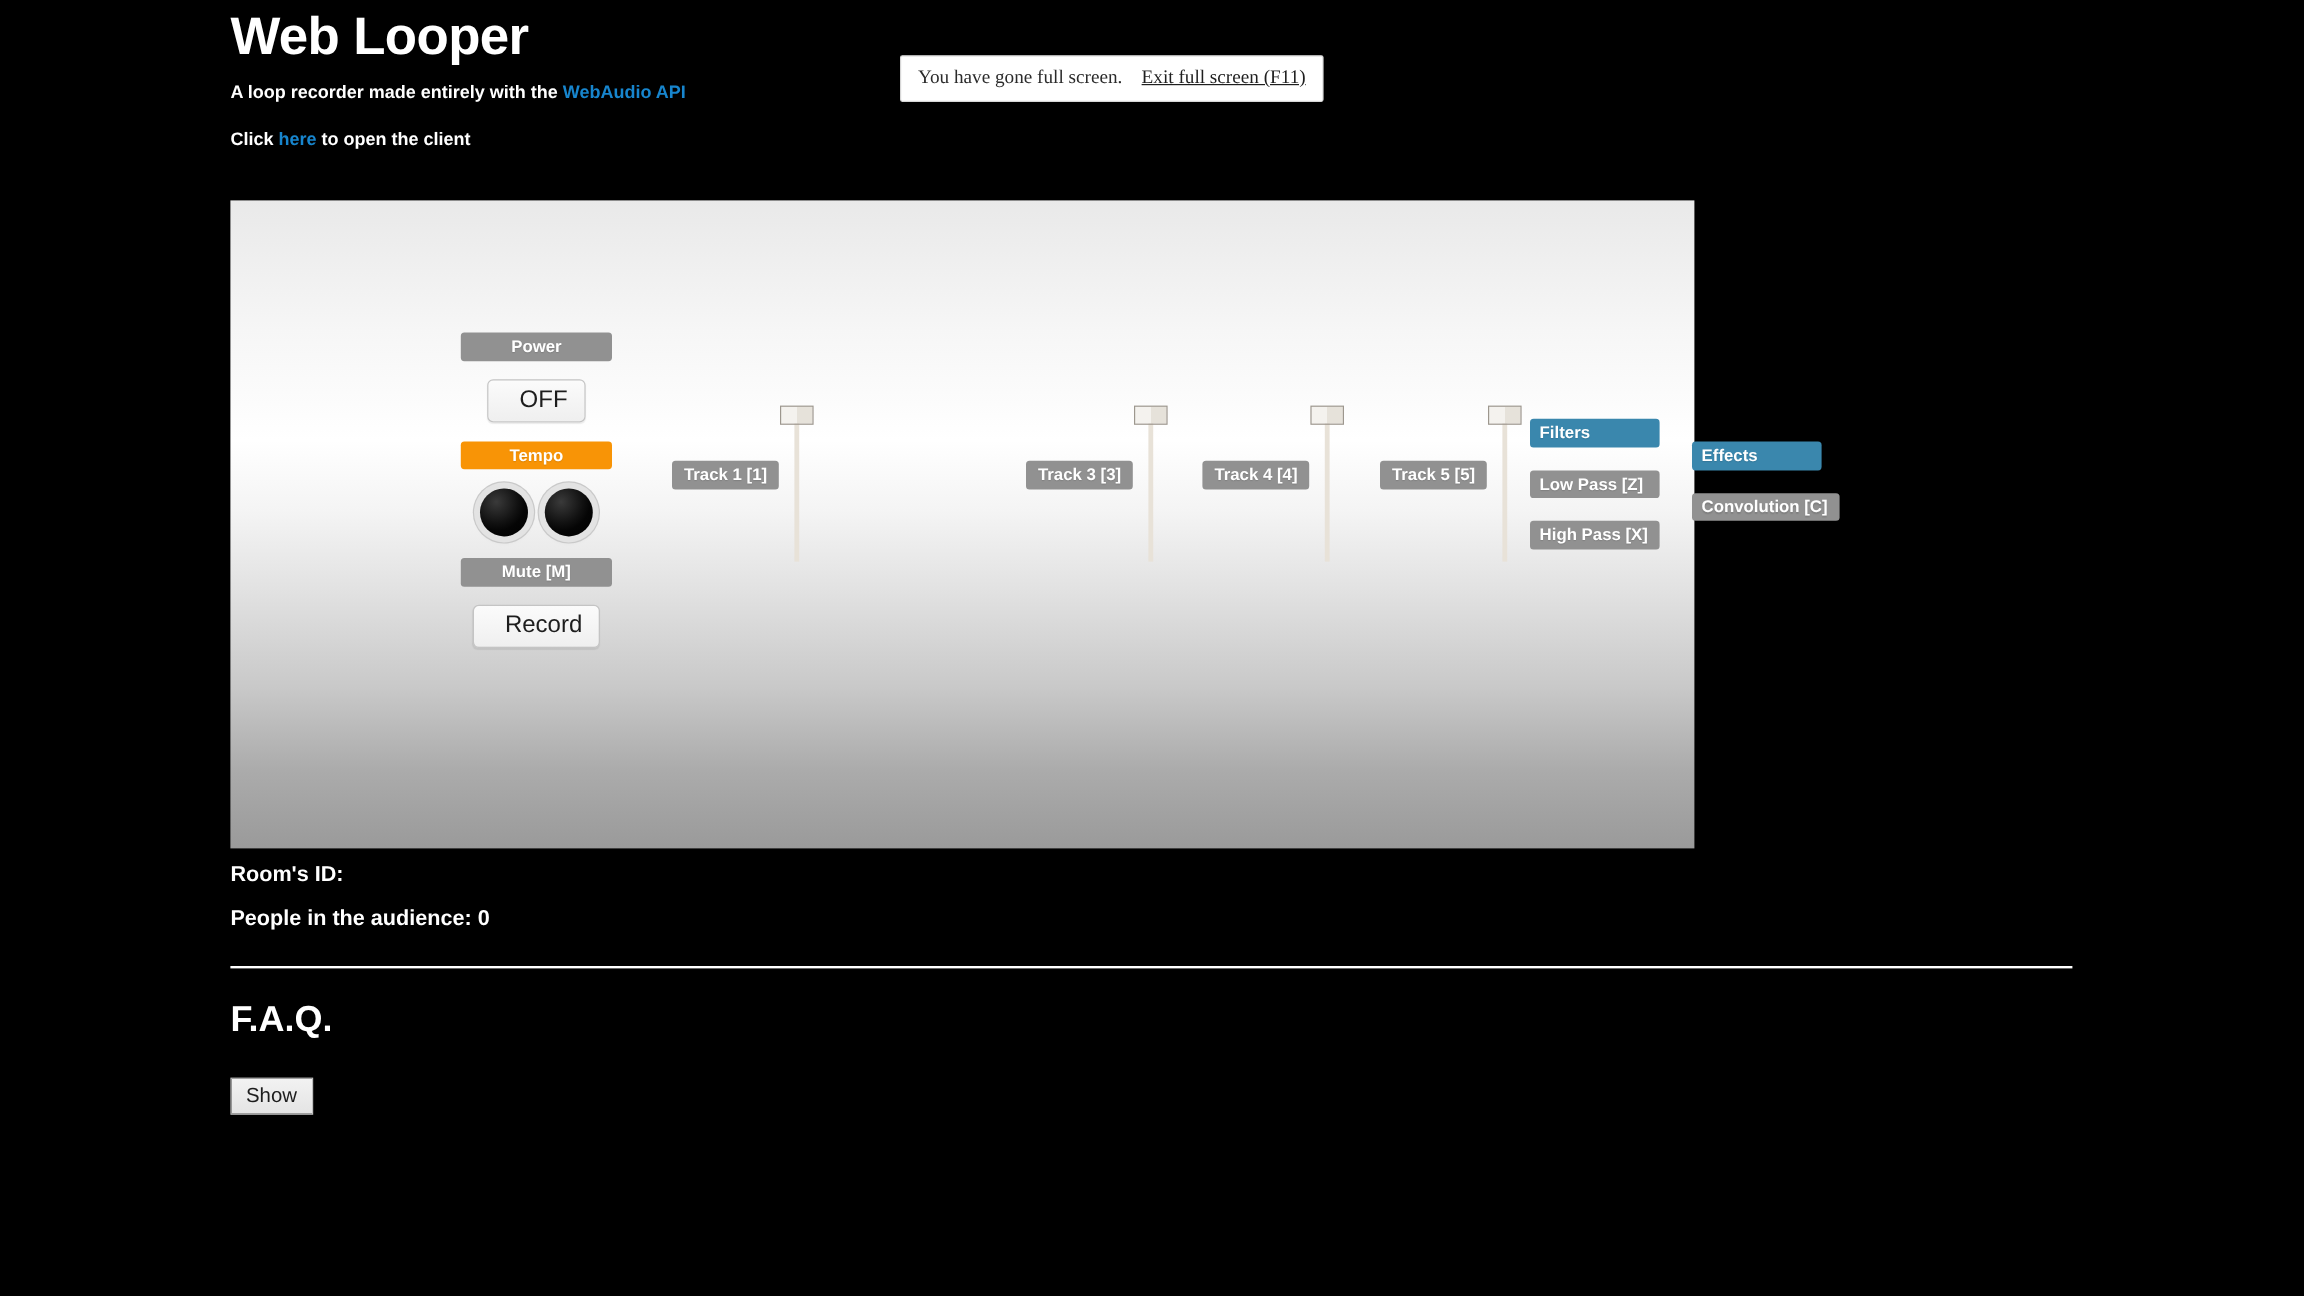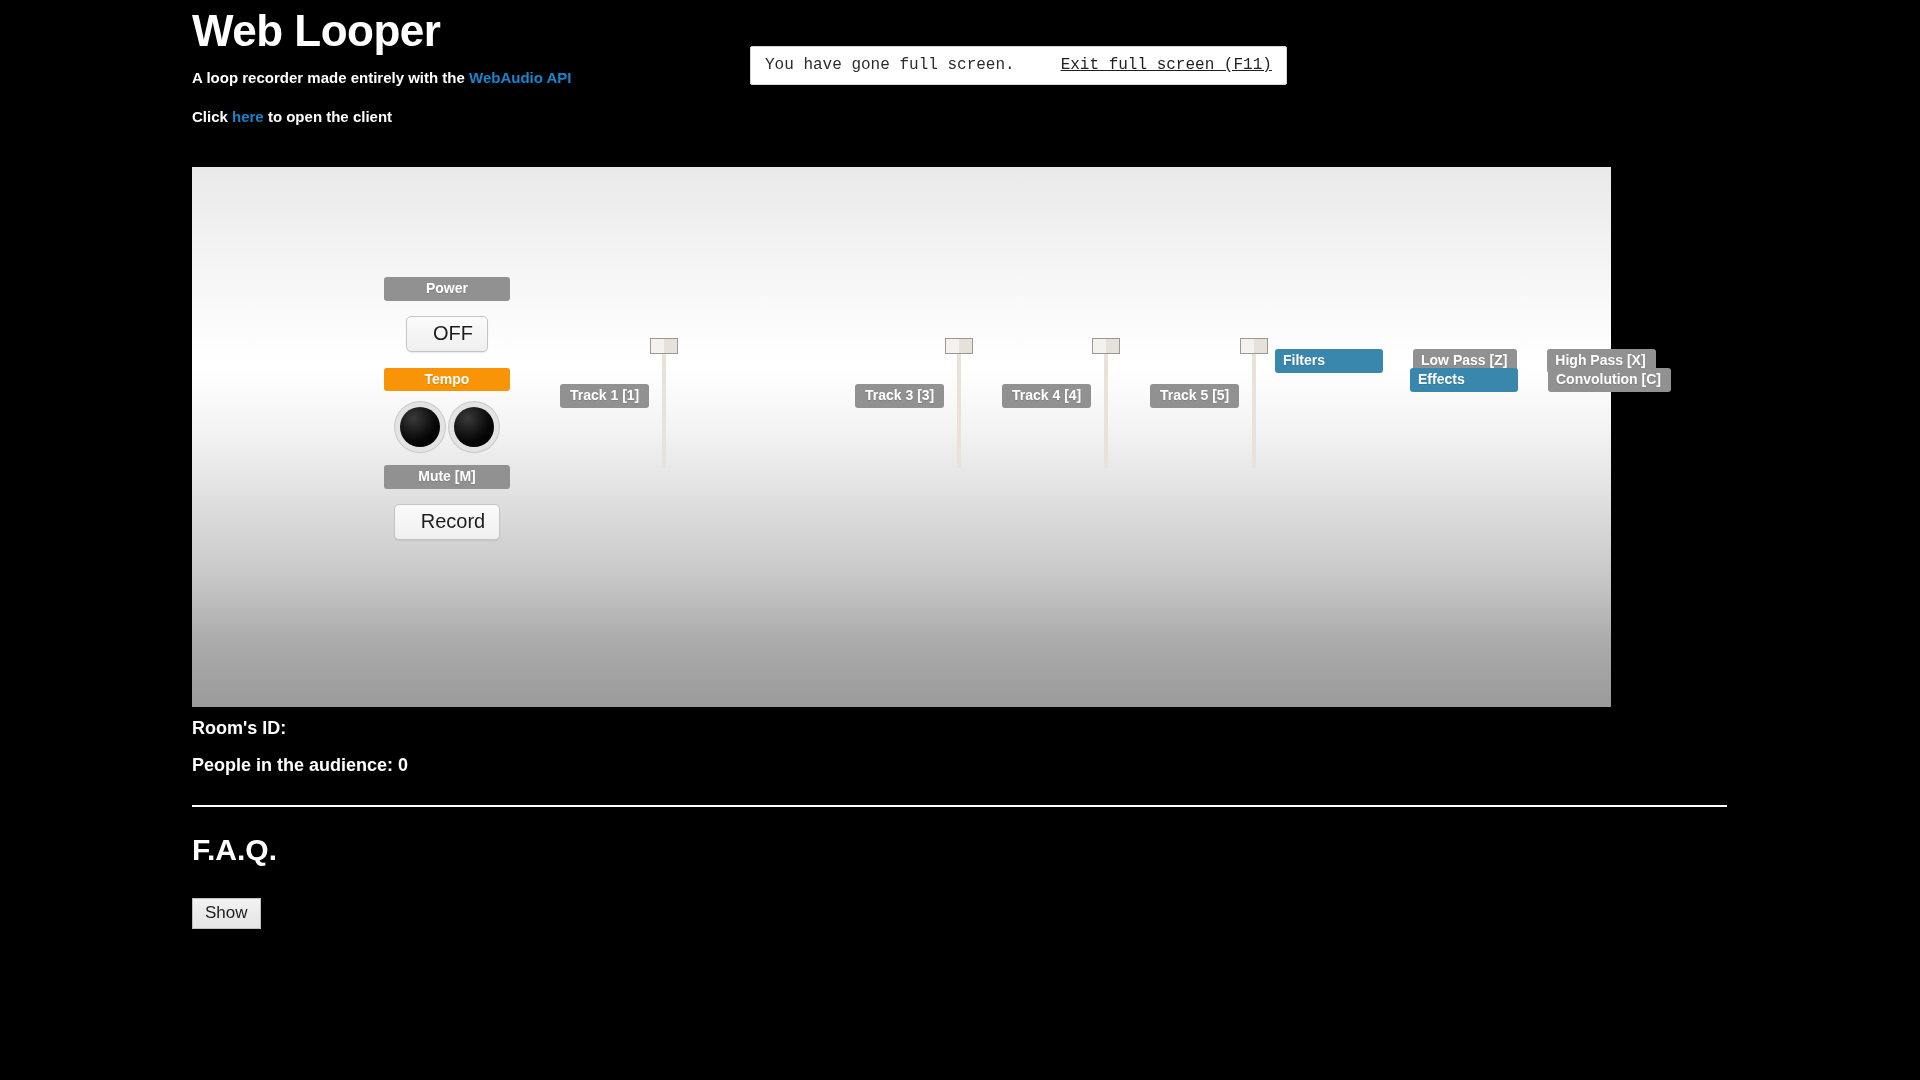--- a/index.html
+++ b/index.html
@@ -24,34 +24,34 @@
   }
   .client-line { margin-top: 22px; }
   .link { color: #1785cd; text-decoration: none; font-weight: bold; }
 
   
   .fs-notify {
     position: absolute; left: 750px; top: 46px;
     background: #fff; color: #2b2b2b;
     border: 1px solid #d6d6d6;
     padding: 9px 14px 10px 14px;
-    display: flex; align-items: center; gap: 30px;
-    font-size: 16px; font-family: Liberation Mono, monospace;
+    display: flex; align-items: center; 
+    font-size: 16px; font-family: Liberation Serif, serif;
     box-shadow: 0 1px 3px rgba(0,0,0,0.35);
     border-radius: 2px;
   }
   .fs-notify .fs-text { white-space: nowrap; }
   .fs-notify .fs-exit {
     color: #1f1f1f; text-decoration: underline; white-space: nowrap; cursor: pointer; margin-left: 16px;
   }
 
   
   .mixer {
     position: absolute; left: 192px; top: 167px;
-    width: 1419px; height: 540px;
+    width: 1220px; height: 540px;
     background: linear-gradient(to bottom,
         #e9e9e9 0%,
         #f6f6f6 20%,
         #ffffff 37%,
         #f4f4f4 48%,
         #e2e2e2 60%,
         #c9c9c9 75%,
         #ababab 88%,
         #9a9a9a 100%);
   }
@@ -116,21 +116,21 @@
     background: #e8e2d8;
   }
   .fader .handle {
     position: absolute; left: 50%; top: 0; transform: translateX(-50%);
     width: 28px; height: 16px;
     border: 1px solid #9d978e;
     background: linear-gradient(to right, #f4f2ee 0%, #f4f2ee 50%, #e6e2da 50%, #e6e2da 100%);
   }
 
   
-  .fx-col { position: absolute; display: flex; flex-direction: row; gap: 30px; }
+  .fx-col { position: absolute; display: flex; flex-direction: column; gap: 19px; }
   .fx-col .badge { white-space: nowrap; text-align: left; padding-left: 8px; }
   .fx-col .badge.blue { width: 108px; }
 
   
   .info {
     position: absolute; left: 192px; color: #fff;
     font-size: 18px; font-weight: bold;
   }
   .info.room { top: 718px; }
   .info.audience { top: 755px; }

